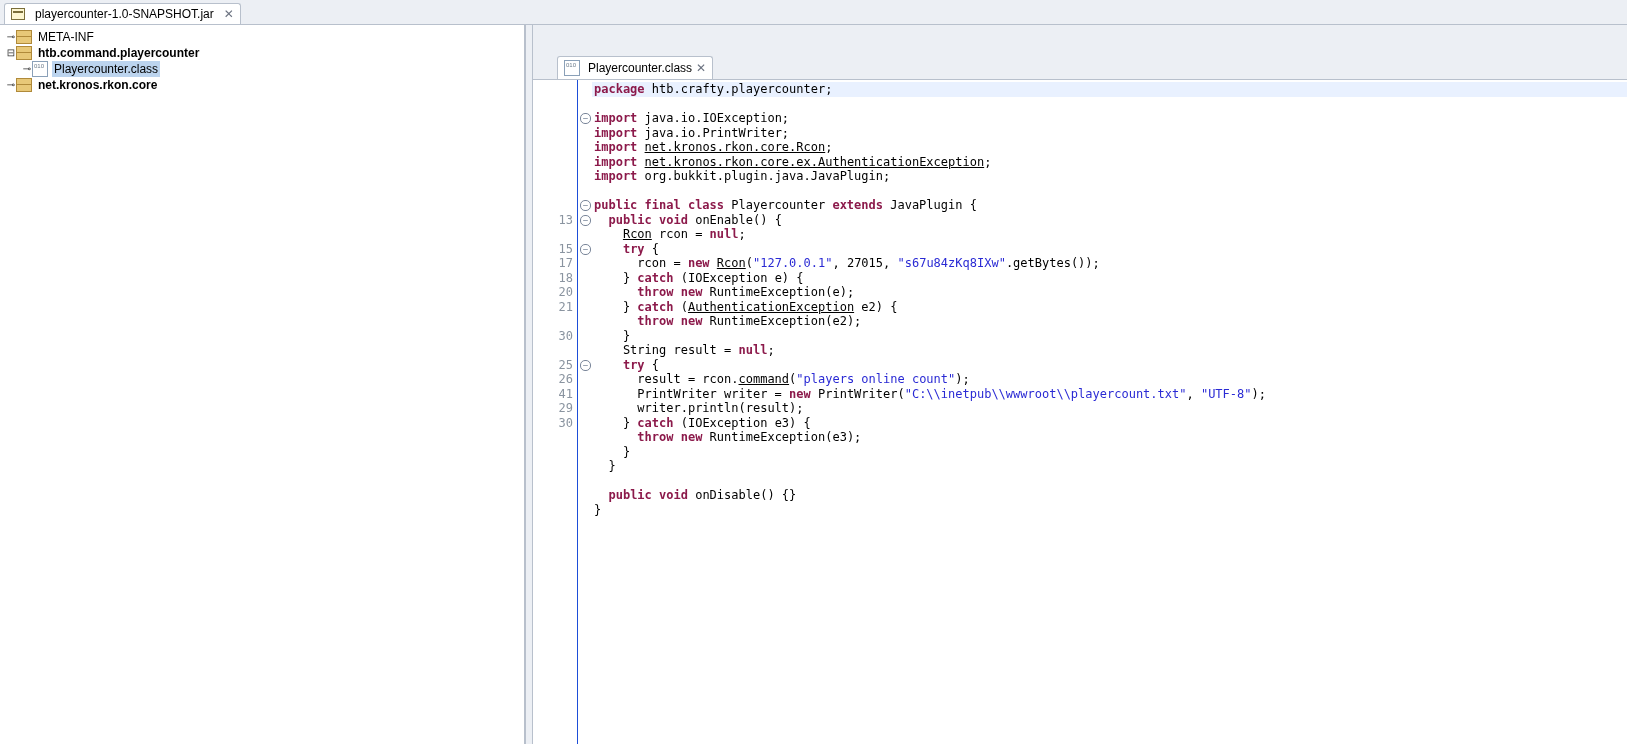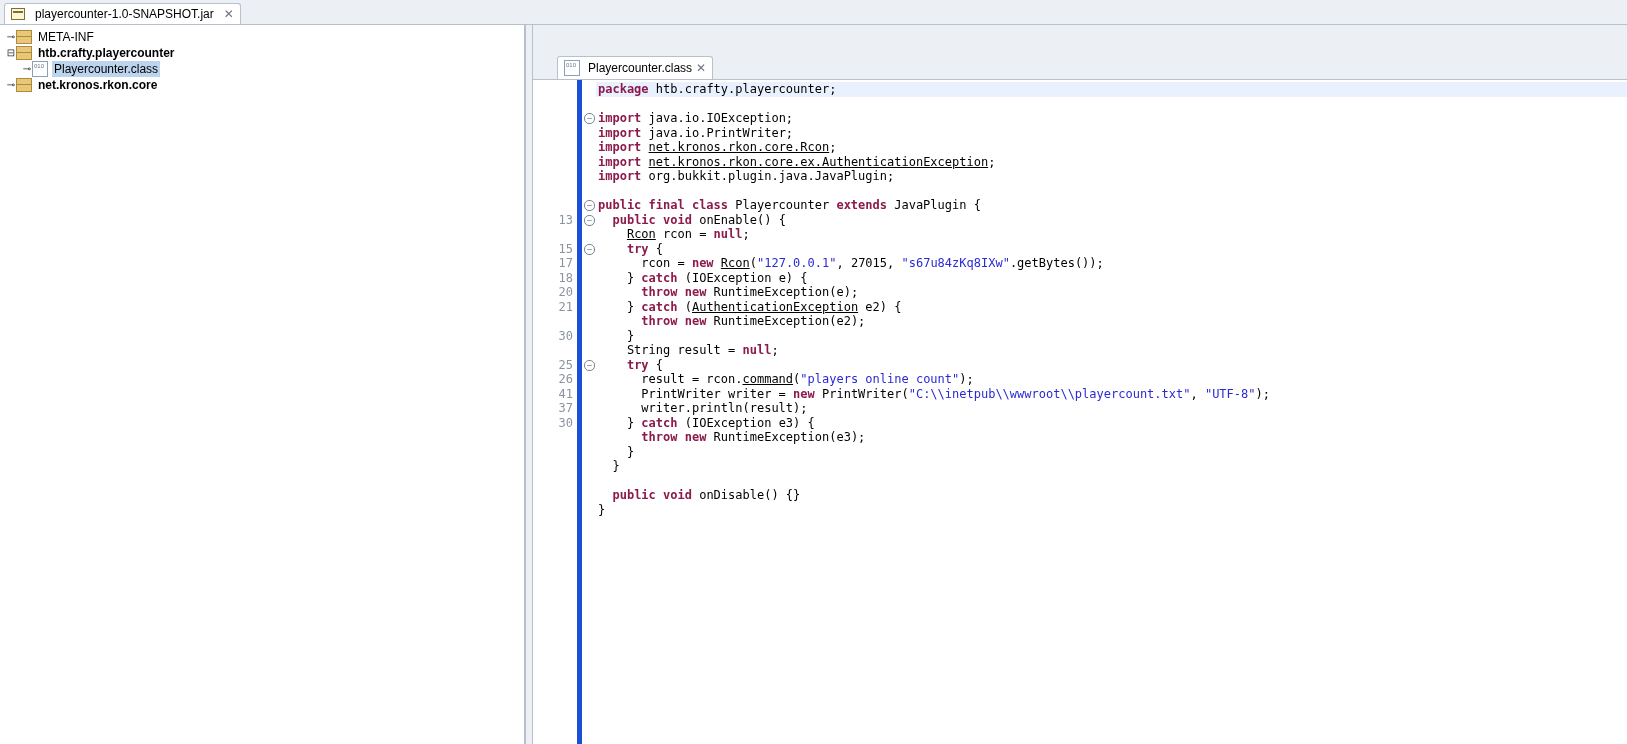--- a/index.html
+++ b/index.html
@@ -24,21 +24,21 @@
   .cls-ico{width:14px;height:14px;display:inline-block;background:#fff;border:1px solid #8aa0b8;margin-right:4px;position:relative;}
   .cls-ico::after{content:"010";position:absolute;left:1px;top:1px;font-size:6px;color:#6a7a8a;line-height:6px;}
   .file-ico{width:12px;height:14px;display:inline-block;background:#fff;border:1px solid #888;margin-right:4px;position:relative;}
   .file-ico::after{content:"";position:absolute;right:-1px;top:-1px;width:4px;height:4px;background:#eceff4;border-left:1px solid #888;border-bottom:1px solid #888;}
   
   .editor-area{flex:1;display:flex;flex-direction:column;min-width:0;background:#eceff4;}
   .editor-area-pad{height:30px;}
   .editor-tabbar{height:24px;background:#eceff4;display:flex;align-items:flex-end;padding-left:24px;}
   .editor-tab{display:flex;align-items:center;gap:4px;padding:3px 6px;background:#fff;border:1px solid #b8c0cc;border-bottom:none;border-radius:3px 3px 0 0;font-size:12px;}
   .editor{flex:1;display:flex;background:#fff;border-top:1px solid #b8c0cc;min-height:0;font-family:"DejaVu Sans Mono","Courier New",monospace;font-size:12px;}
-  .ruler{width:40px;background:#fff;border-right:5px solid #1d4ed8;color:#8a94a0;text-align:right;padding:2px 4px 0 0;user-select:none;}
+  .ruler{width:40px;background:#fff;border-right:1px solid #1d4ed8;color:#8a94a0;text-align:right;padding:2px 4px 0 0;user-select:none;}
   .ruler .ln{height:14.5px;line-height:14.5px;}
   .foldcol{width:14px;background:#fff;position:relative;}
   .fold-mark{position:absolute;left:2px;width:9px;height:9px;border:1px solid #7a869a;border-radius:5px;background:#fff;color:#7a869a;font-size:9px;line-height:8px;text-align:center;}
   .code{flex:1;padding:2px 0 0 0;overflow:auto;white-space:pre;}
   .code .cl{height:14.5px;line-height:14.5px;padding-left:2px;}
   .hl{background:#e9f1ff;}
   .kw{color:#8c1a4b;font-weight:bold;}
   .str{color:#2a2ad4;}
   .und{text-decoration:underline;}
   .divider{width:6px;background:#eceff4;border-left:1px solid #b8c0cc;border-right:1px solid #b8c0cc;cursor:col-resize;}
@@ -60,21 +60,21 @@
 
     <div class="explorer">
       <div class="tree-row">
         <span class="twisty">⊸</span>
         <span class="pkg-ico"></span>
         <span class="node-label">META-INF</span>
       </div>
       <div class="tree-row">
         <span class="twisty">⊟</span>
         <span class="pkg-ico"></span>
-        <span class="node-label bold">htb.crafty.playercounter</span>
+        <span class="node-label bold">htb.command.playercounter</span>
       </div>
       <div class="tree-row" style="padding-left:22px">
         <span class="twisty">⊸</span>
         <span class="cls-ico"></span>
         <span class="node-label sel">Playercounter.class</span>
       </div>
       <div class="tree-row">
         <span class="twisty">⊸</span>
         <span class="pkg-ico"></span>
         <span class="node-label bold">net.kronos.rkon.core</span>
@@ -109,21 +109,21 @@
             <div class="ln">17</div>
             <div class="ln">18</div>
             <div class="ln">20</div>
             <div class="ln">21</div>
             <div class="ln"></div>
             <div class="ln">30</div>
             <div class="ln"></div>
             <div class="ln">25</div>
             <div class="ln">26</div>
             <div class="ln">41</div>
-            <div class="ln">37</div>
+            <div class="ln">29</div>
             <div class="ln">30</div>
             <div class="ln"></div>
             <div class="ln"></div>
             <div class="ln"></div>
             <div class="ln"></div>
             <div class="ln"></div>
             <div class="ln"></div>
           </div>
         <div class="foldcol" id="foldcol">
             <div class="fold-mark" style="top: 33px;">−</div>

